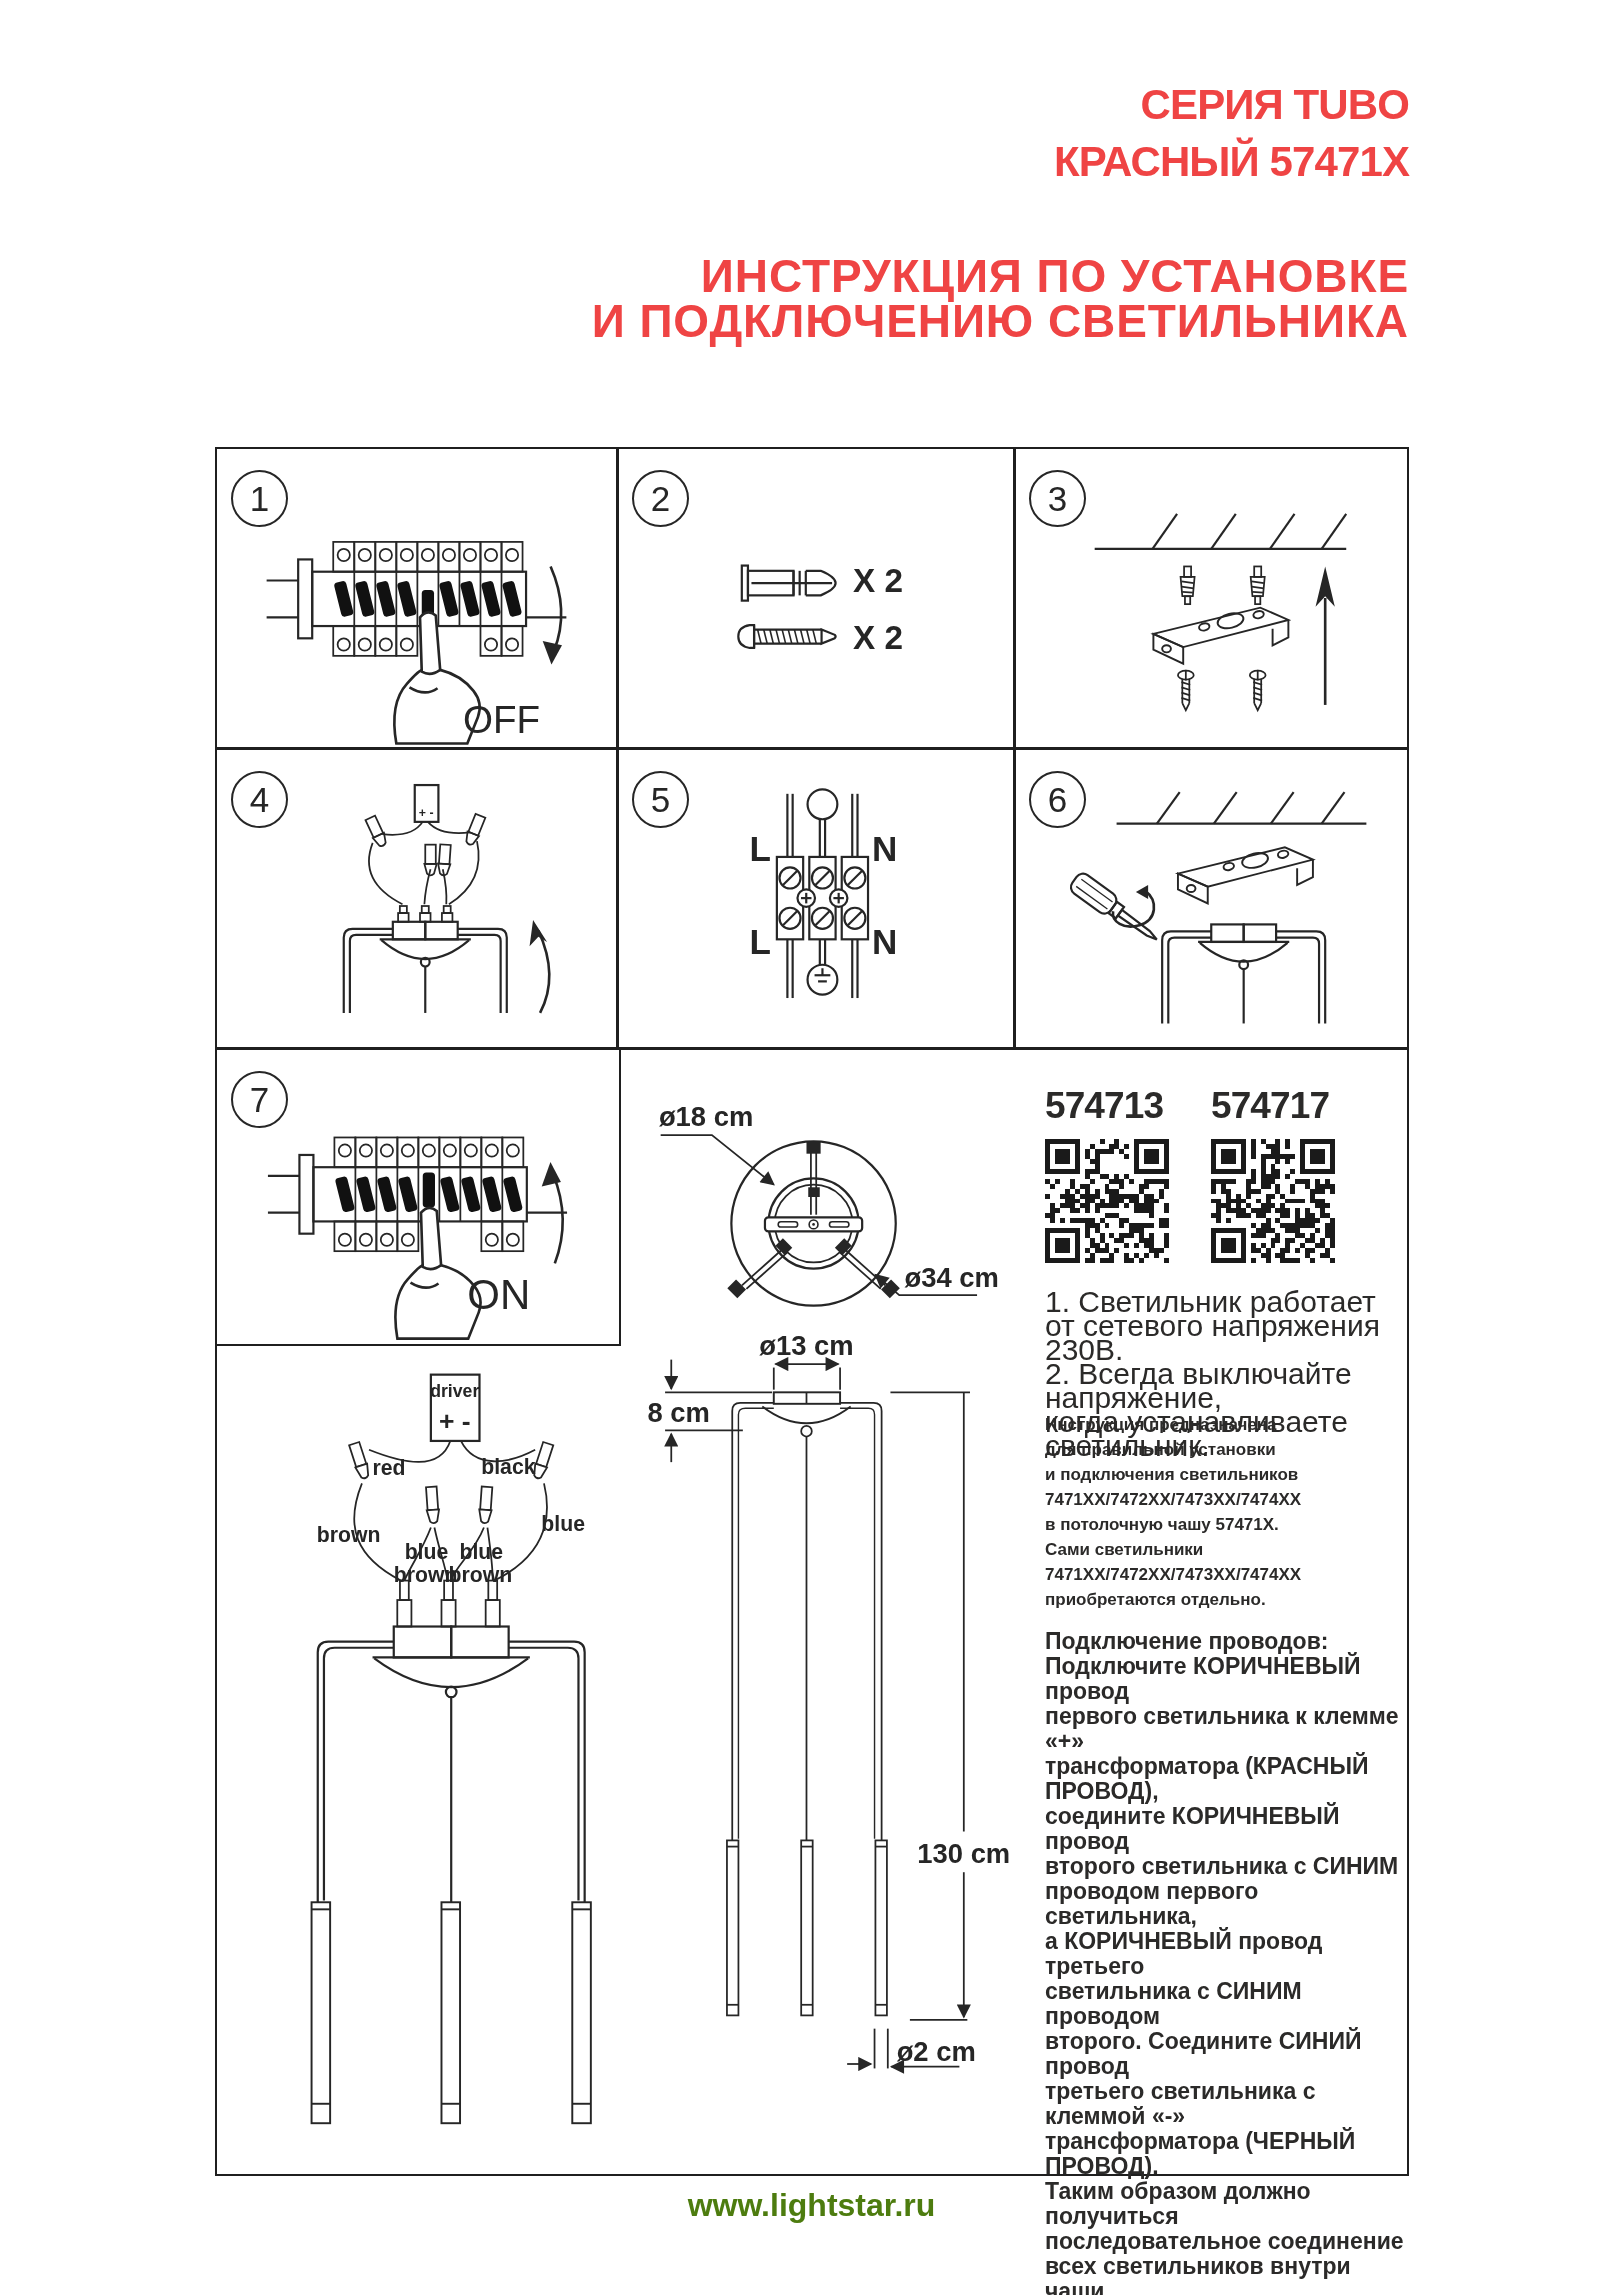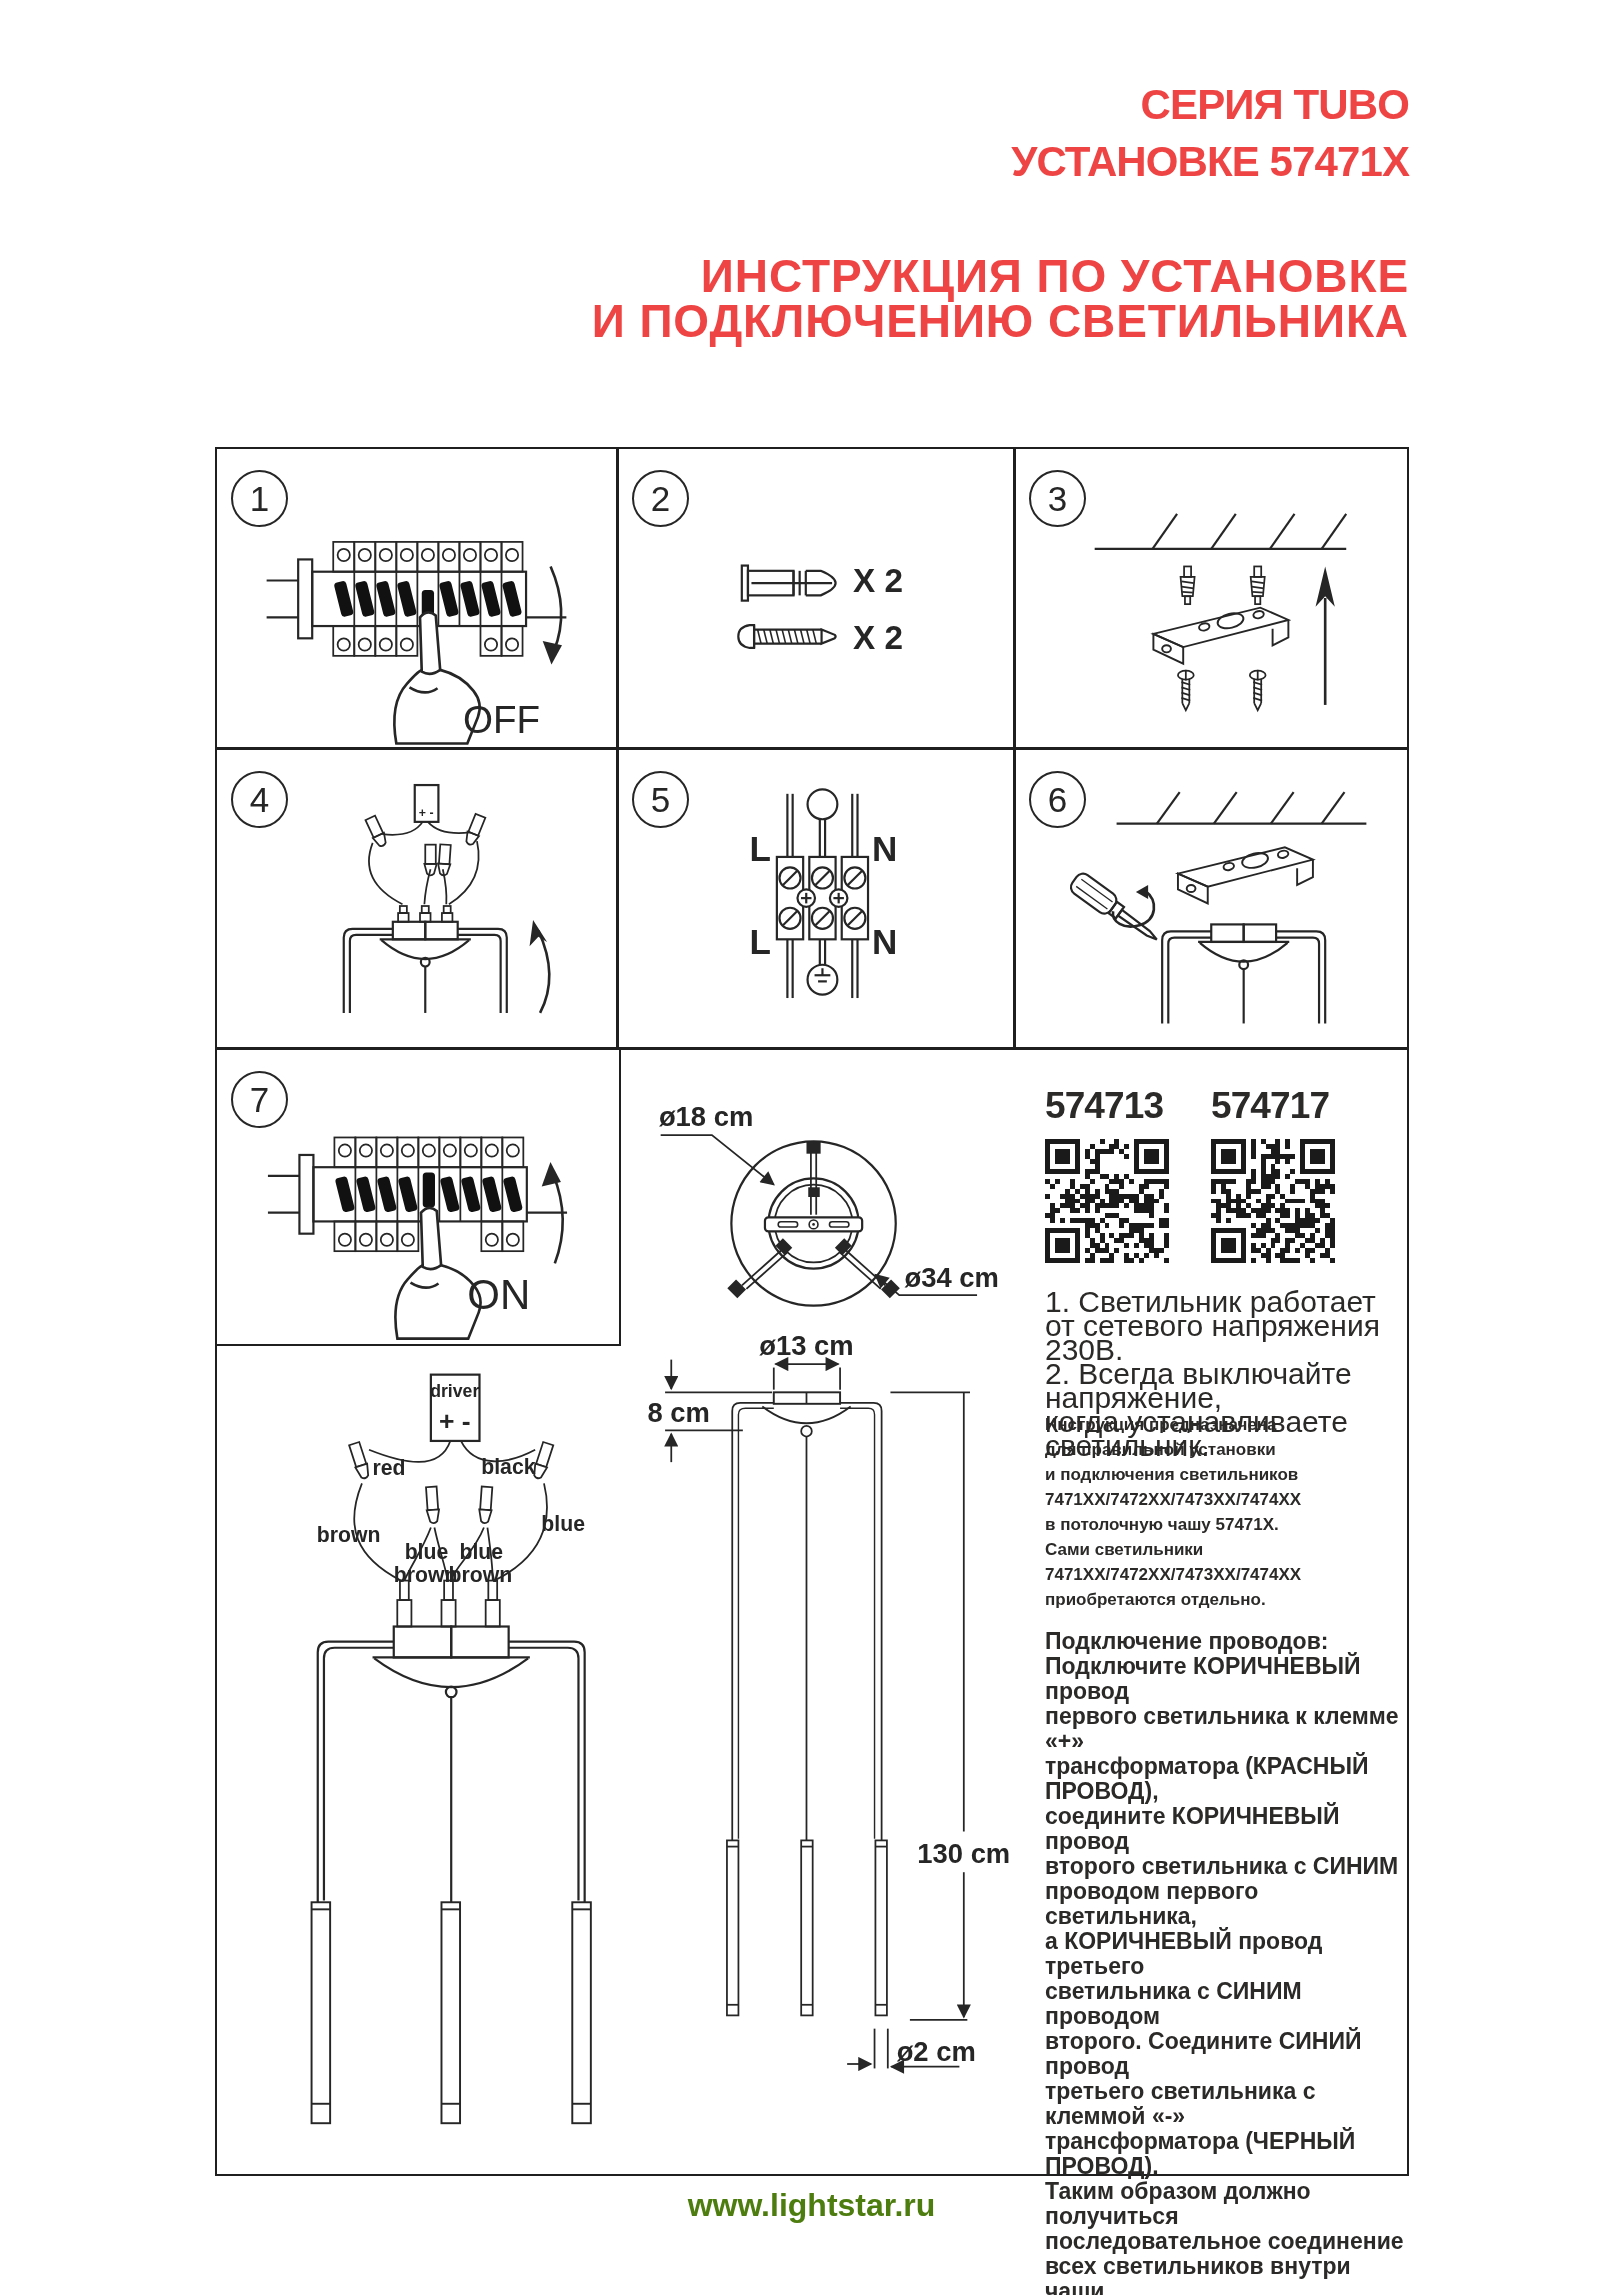--- a/index.html
+++ b/index.html
@@ -37,21 +37,21 @@
   .conn{font-size:23px;line-height:25px;font-weight:700;}
   .footer{left:0;top:2187px;width:100%;text-align:center;font-size:32px;font-weight:700;color:#4d7c0f;}
 </style>
 </head>
 <body>
 
 <div class="page">
 
 
   <div class="abs hdr hdr-series">СЕРИЯ TUBO</div>
-  <div class="abs hdr hdr-articles">УСТАНОВКЕ 57471X</div>
+  <div class="abs hdr hdr-articles">КРАСНЫЙ 57471X</div>
   <div class="abs hdr hdr-t1">ИНСТРУКЦИЯ ПО УСТАНОВКЕ</div>
   <div class="abs hdr hdr-t2">И ПОДКЛЮЧЕНИЮ СВЕТИЛЬНИКА</div>
 
   <div class="abs grid">
     <div class="vline" style="left:399px;top:0;width:2.7px;height:598px;"></div>
     <div class="vline" style="left:796px;top:0;width:2.7px;height:598px;"></div>
     <div class="hline" style="left:0;top:298px;width:100%;height:2.7px;"></div>
     <div class="hline" style="left:0;top:598px;width:100%;height:2.7px;"></div>
     <div class="p7box"></div>
 

